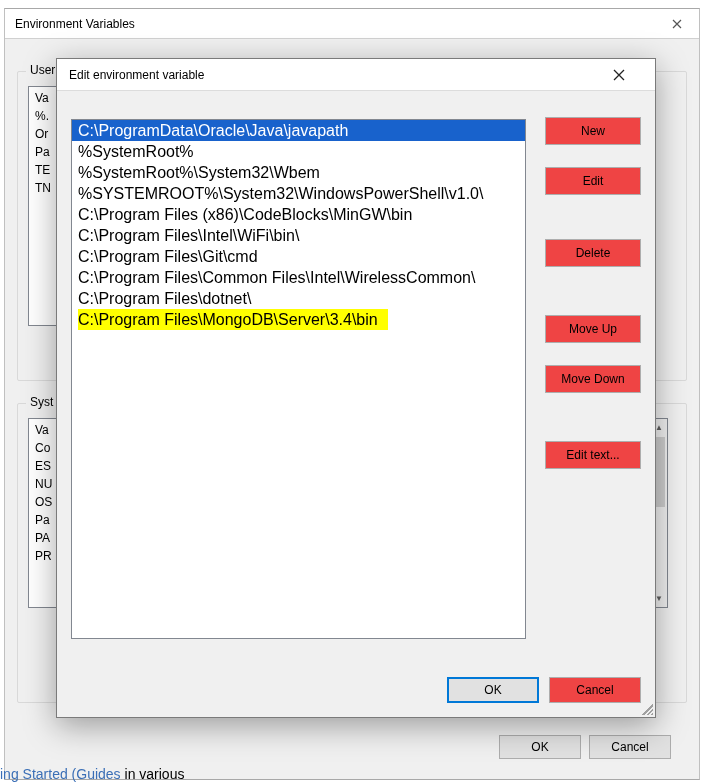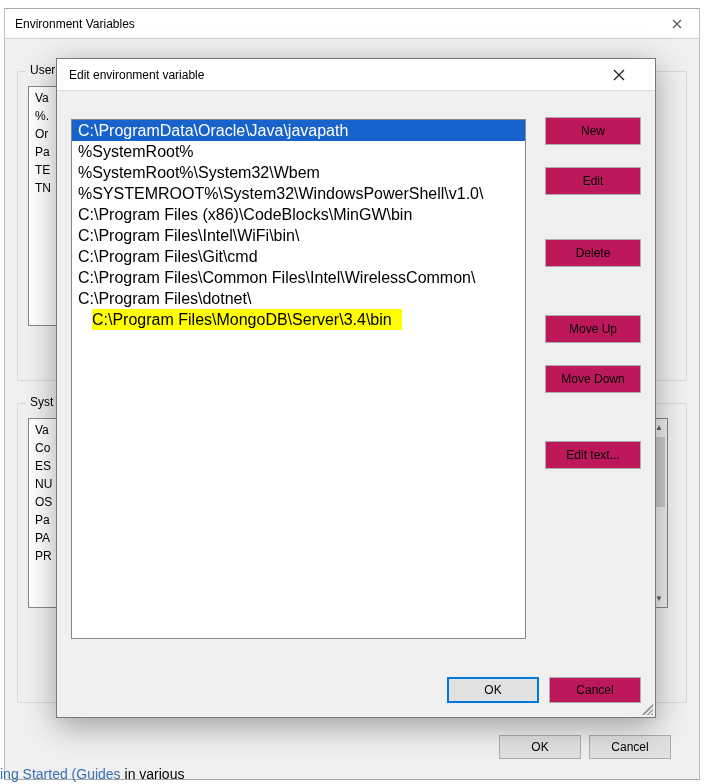--- a/index.html
+++ b/index.html
@@ -162,34 +162,34 @@
   }
   .path-row.highlight {
     background: #ffff00;
     display: inline-block;
     padding-right: 10px;
     margin-left: 0;
   }
   .path-row.highlight-wrap {
     height: 21px;
     line-height: 21px;
-    padding-left: 20px;
+    padding-left: 6px;
   }
 
   .side-btns {
     position: absolute;
     right: 0;
     top: 10px;
     width: 96px;
     display: flex;
     flex-direction: column;
   }
   .winbtn {
     height: 28px;
-    background: #be185d;
+    background: #ef4444;
     border: 1px solid #adadad;
     font-family: inherit;
     font-size: 12px;
     cursor: default;
     display: flex;
     align-items: center;
     justify-content: center;
     color: #000;
   }
 

